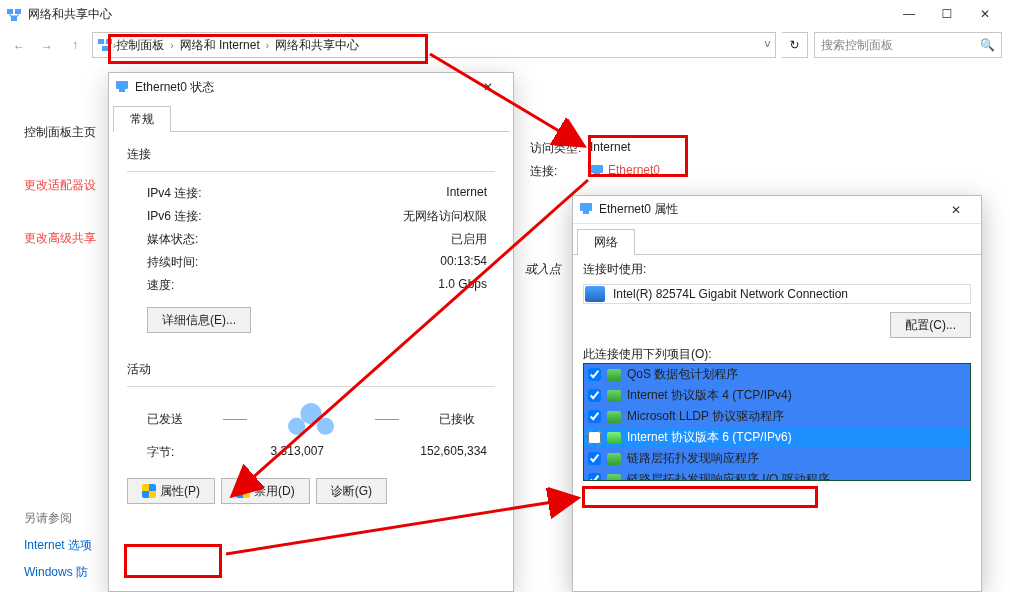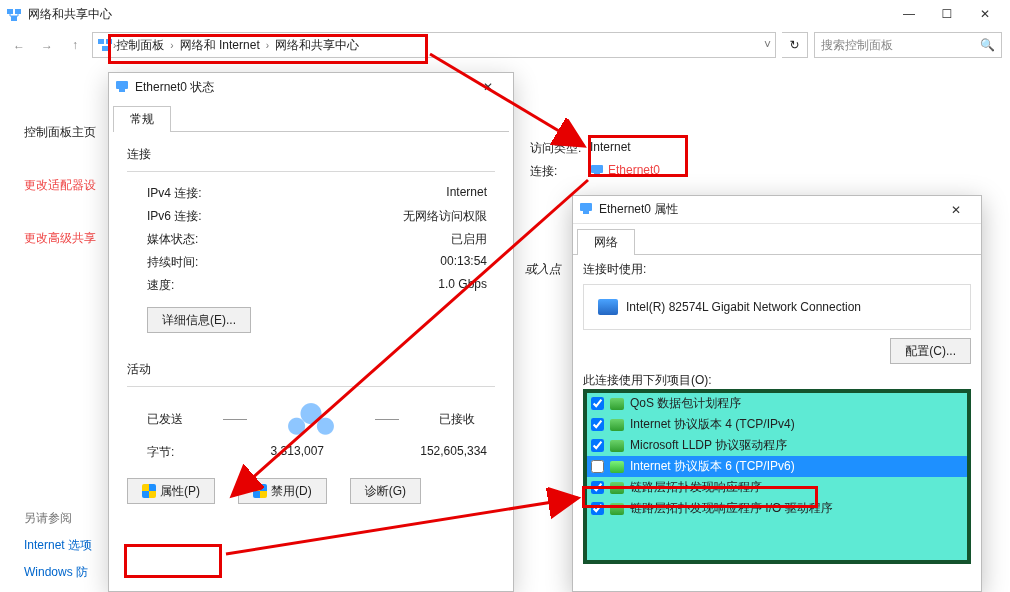--- a/index.html
+++ b/index.html
@@ -36,35 +36,35 @@
   .tabs { display: flex; margin: 4px 0 0 4px; }
   .tab { padding: 4px 16px; border: 1px solid #c7c7c7; border-bottom: none; background: #fff; }
   .tab.active { background: #fff; position: relative; top: 1px; }
   .tab-body { border-top: 1px solid #c7c7c7; margin: 0 4px; padding: 14px; height: 440px; }
   .group-label { margin-bottom: 8px; }
   .group-line { border-top: 1px solid #d8d8d8; margin-bottom: 10px; }
   .kv { display: flex; justify-content: space-between; padding: 3px 8px 3px 20px; }
   .btn { display: inline-flex; align-items: center; justify-content: center; height: 26px; padding: 0 14px; background: #f1f1f1; border: 1px solid #b7b7b7; cursor: pointer; }
   .btn.shield::before { content: ""; display:inline-block; width:14px; height:14px; margin-right:4px;
     background: conic-gradient(#1e90ff 0 25%, #ffd000 0 50%, #1e90ff 0 75%, #ffd000 0); border-radius: 2px; }
-  .stat-btns { display: flex; gap: 23px; margin-top: 14px; }
+  .stat-btns { display: flex; gap: 6px; margin-top: 14px; }
   .activity { margin-top: 28px; }
   .activity .bar { display: flex; justify-content: space-between; align-items: center; padding: 4px 20px; }
   .net-icon { width: 48px; height: 36px; background:
      radial-gradient(circle at 50% 35%, #8ec6ff 0 10px, transparent 11px),
      radial-gradient(circle at 20% 70%, #8ec6ff 0 8px, transparent 9px),
      radial-gradient(circle at 80% 70%, #8ec6ff 0 8px, transparent 9px); }
 
   
   #prop-win { left: 572px; top: 195px; width: 410px; height: 397px; background: #fff; box-shadow: 0 6px 24px rgba(0,0,0,.25); }
   #prop-win .titlebar { border-bottom: 1px solid #e4e4e4; }
   .prop-body { padding: 6px 10px 10px 10px; }
-  .fieldset { border: 1px solid #dcdcdc; padding: 14px; display: flex; align-items: center; gap: 8px; margin: 6px 0 8px 0; }
+  .fieldset { border: 1px solid #dcdcdc; padding: 1px; display: flex; align-items: center; gap: 8px; margin: 6px 0 8px 0; }
   .nic-icon { width: 20px; height: 16px; background: linear-gradient(#4aa3ff,#2366c2); border-radius: 2px; }
-  .list-box { border: 4px solid #14532d; height: 175px; overflow-y: auto; background: #5eead4; }
+  .list-box { border: 1px solid #14532d; height: 118px; overflow-y: auto; background: #3b82f6; }
   .li { display: flex; align-items: center; gap: 6px; padding: 2px 4px; }
   .li input { margin: 0; }
   .li .mini { width: 14px; height: 12px; background: linear-gradient(#6bd36b,#2f9e2f); border-radius: 2px; }
   .li.sel { background: #1e90ff; color: #fff; }
   .li.sel .mini { filter: brightness(1.15); }
   .right { text-align: right; }
 
   
   .anno { position: absolute; border: 3px solid #e60000; pointer-events: none; }
   .arrow-svg { position: absolute; left: 0; top: 0; pointer-events: none; }

